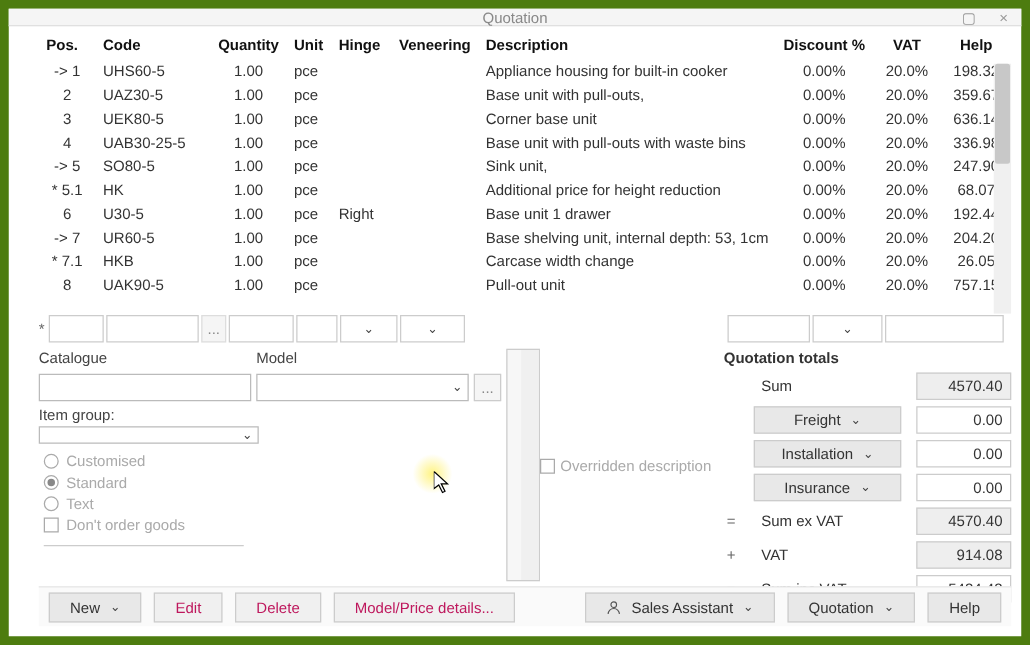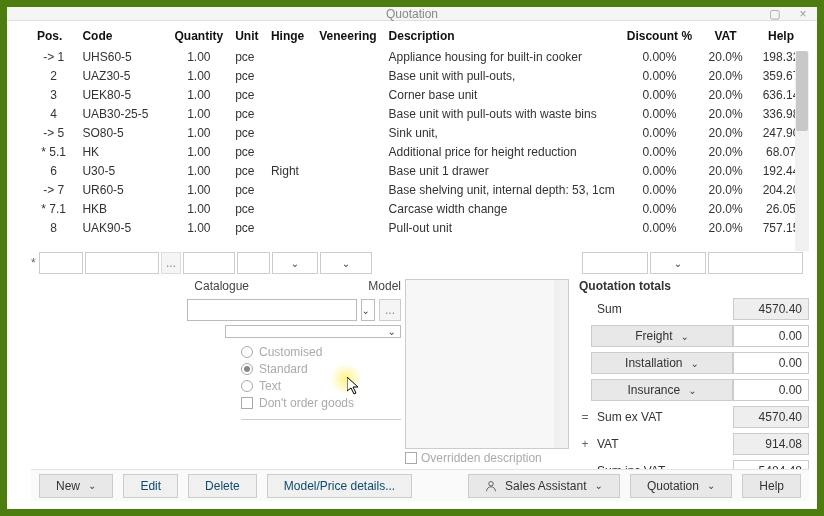--- a/index.html
+++ b/index.html
@@ -28,21 +28,21 @@
 .col-total { width: 60px; }
 .scroll-v { position: absolute; right: 0; top: 26px; bottom: 0; width: 14px; background: #f0f0f0; }
 .scroll-thumb { position: absolute; left: 1px; right: 1px; top: 0; height: 80px; background: #c8c8c8; border-radius: 2px; }
 
 .filter-row { height: 24px; display: flex; align-items: center; margin-top: 0; gap: 2px; padding-right: 6px;}
 .filter-cell { height: 22px; border: 1px solid #ccc; background: #fff; }
 .filter-dots { width: 20px; height: 22px; border: 1px solid #ddd; background: #f5f5f5; display: flex; align-items: center; justify-content: center; color: #888; cursor: pointer; }
 .filter-chev { width: 18px; height: 22px; display:flex; align-items:center; justify-content:center; color:#555; border:1px solid #ccc; background:#fff; cursor:pointer;}
 
 .mid-area { display: flex; margin-top: 4px; gap: 4px; height: 186px;}
-.left-col { width: 370px; display: flex; flex-direction: column; gap: 4px; align-items: flex-end; }
+.left-col { width: 370px; display: flex; flex-direction: column; gap: 4px; }
 .form-group { display: flex; flex-direction: column; }
 .form-label { color: #444; margin-bottom: 2px; }
 .form-row { display: flex; gap: 4px; }
 .select-box { height: 22px; border: 1px solid #bbb; background: #fff; display: flex; align-items: center; justify-content: flex-end; padding-right: 4px; color: #555; cursor: pointer; flex:1; }
 .chev { font-size: 10px; color: #444; }
 .ellipsis-btn { width: 22px; height: 22px; border: 1px solid #ccc; background: #f5f5f5; display: flex; align-items: center; justify-content: center; color: #888; cursor: pointer; }
 
 .rebuild-area { display:flex; gap: 4px; margin-top:6px;}
 .check-col { display:flex; flex-direction:column; gap:2px; }
 .mini-check { width:12px; height:12px; border:1px solid #bbb; background:#fff; }
@@ -50,38 +50,38 @@
 .rebuild-scroll { position:absolute; bottom:2px; left:4px; right:4px; height:14px; display:flex; justify-content:space-between; color:#999;}
 .rebuild-label { color:#aaa; margin-bottom:2px;}
 
 .producttype-group { width: 160px; border-bottom:1px solid #ccc; padding-bottom:6px; margin-left:4px;}
 .pt-title { font-weight:bold; color:#333; margin-bottom:6px;}
 .radio-row, .check-row { display:flex; align-items:center; gap:6px; color:#aaa; margin:3px 0; }
 .radio { width:12px; height:12px; border:1px solid #aaa; border-radius:50%; display:inline-block; position:relative;}
 .radio.selected::after { content:''; position:absolute; left:2px; top:2px; width:6px; height:6px; background:#888; border-radius:50%;}
 .checkbox-sq { width:12px; height:12px; border:1px solid #aaa; display:inline-block;}
 
-.desc-col { width: 164px; display:flex; flex-direction:column; }
+.desc-col { width: 164px; display:flex; }
 .desc-box { flex:1; border:1px solid #ccc; background:#f7f7f7; position:relative;}
 .desc-scroll-v { position:absolute; right:0; top:0; bottom:0; width:14px; background:#f0f0f0;}
 .override-row { display:flex; align-items:center; gap:4px; color:#aaa; margin-top:2px;}
 
 .right-col { flex:1; margin-left:6px; }
 .qt-header { font-weight:bold; color:#333; margin-bottom:4px;}
-.total-row { display:flex; align-items:center; height:24px; margin-bottom:3px; gap:0;}
+.total-row { display:flex; align-items:center; height:24px; margin-bottom:3px; gap:12px;}
 .total-op { width:12px; color:#666; text-align:center;}
 .total-label { flex:1; color:#333; padding-left:6px;}
 .total-btn { height:22px; border:1px solid #ccc; background:#e8e8e8; display:flex; align-items:center; justify-content:center; gap:8px; padding:0 8px; cursor:pointer; color:#333; flex:1;}
 .total-val { width:76px; height:22px; border:1px solid #ccc; display:flex; align-items:center; justify-content:flex-end; padding:0 6px; color:#333;}
 .total-val.ro { background:#eee; }
 .total-val.ed { background:#fff; }
 
 .toolbar { height: 32px; background:#fafafa; border-top:1px solid #e5e5e5; display:flex; align-items:center; padding:0 8px; gap:10px; margin-top:4px;}
 .tb-btn { height:24px; padding:0 16px; border:1px solid #ccc; background:#e8e8e8; display:flex; align-items:center; justify-content:center; gap:8px; cursor:pointer; color:#333;}
-.tb-btn.disabled { color:#0c4a6e; background:#f0f0f0; cursor:default;}
+.tb-btn.disabled { color:#be185d; background:#f0f0f0; cursor:default;}
 .tb-spacer { flex:1; }
 .underline { }
 .person-icon { display:inline-block; width:12px; height:12px; }
 
 .cursor-spot { position:absolute; width:32px; height:32px; background: radial-gradient(circle, rgba(255,240,100,0.8) 0%, rgba(255,240,100,0.0) 70%); border-radius:50%; left:323px; top:342px; pointer-events:none; z-index:10;}
 .cursor-arrow { position:absolute; left:340px; top:356px; font-size:16px; color:#000; z-index:11; pointer-events:none;}
 .mid-wrap { position:relative; }
 </style>
 </head>
 <body>
@@ -273,20 +273,21 @@
           </div>
         </div>
         <div class="form-row">
           <div class="select-box" style="width:170px;flex:none"></div>
           <div class="select-box">
               <span class="chev">⌄</span>
             </div>
           <div class="ellipsis-btn">...</div>
         </div>
         <div class="form-group" style="width:176px">
+          <span class="form-label">Item group:</span>
           <div class="select-box">
               <span class="chev">⌄</span>
             </div>
         </div>
 
         <div style="display:flex; gap:10px;">
 
           <div class="producttype-group">
             <div class="radio-row">
               <span class="radio"></span>

